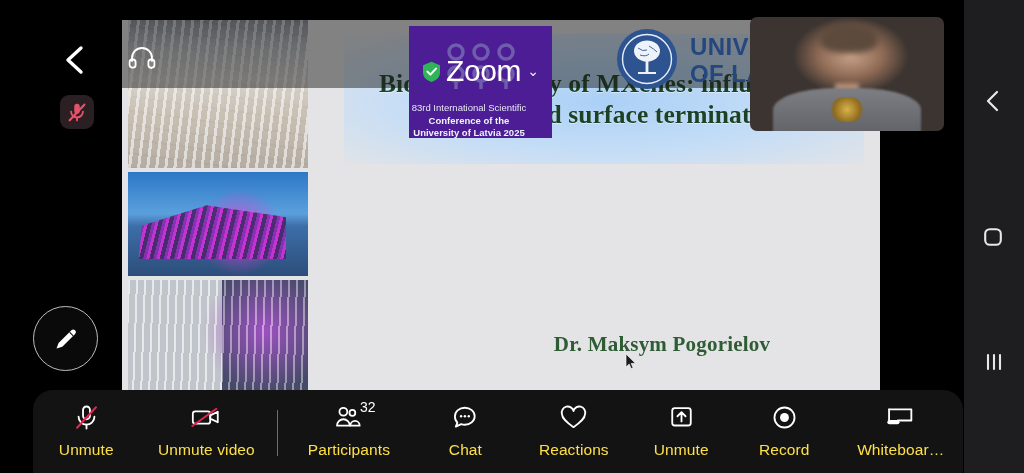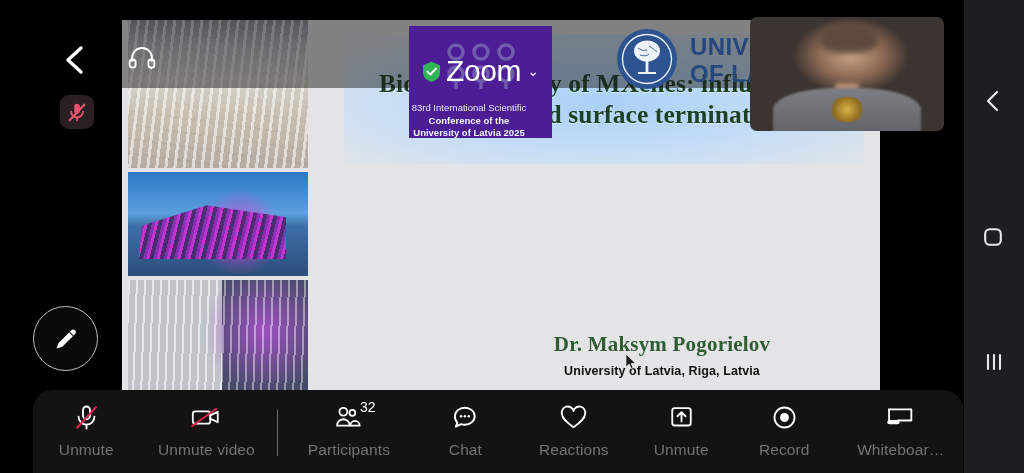--- a/index.html
+++ b/index.html
@@ -102,21 +102,21 @@
   .leave-btn{position:absolute;left:866px;top:39px;padding:6px 14px;border-radius:6px;
       background:#e8352e;color:#fff;font-size:23px;font-weight:bold;line-height:1.08;
       display:flex;align-items:center;justify-content:center;border:none;}
 
   
   .toolbar{position:absolute;left:33px;top:390px;width:930px;height:83px;
       background:#131314;border-radius:20px 20px 0 0;display:flex;align-items:flex-start;}
   .tool{position:relative;height:83px;display:flex;flex-direction:column;align-items:center;
       justify-content:flex-start;padding-top:12px;color:#fff;}
   .tool .ic{height:30px;display:flex;align-items:center;justify-content:center;position:relative;}
-  .tool .lbl{margin-top:9px;font-size:15.5px;color:#737373;letter-spacing:.1px;white-space:nowrap;}
+  .tool .lbl{margin-top:9px;font-size:15.5px;color:#fde047;letter-spacing:.1px;white-space:nowrap;}
   .tb-sep{width:1px;height:46px;background:#6e6e72;margin:20px 4px 0 4px;}
   .pcount{position:absolute;left:26px;top:-3px;font-size:14px;color:#fff;font-weight:normal;}
 
   svg{display:block;}
 </style>
 </head>
 <body>
 
 <div id="root">
 
@@ -127,21 +127,20 @@
       <div class="photo p2"></div>
       <div class="photo p3"></div>
     </div>
 
     <div class="title-plate">
       <div class="title-text">Biocompatibility of MXenes: influence of flake size and surface terminations</div>
     </div>
 
     <div class="presenter">
       <div class="presenter-name">Dr. Maksym Pogorielov</div>
-      <div class="presenter-affil">University of Latvia, Riga, Latvia</div>
     </div>
 
     <div class="cursor">
       <svg viewBox="0 0 12 16" width="12" height="16">
         <path d="M1 0 L1 13 L4.2 10.1 L6.2 14.6 L8.1 13.8 L6.2 9.5 L10.4 9.3 Z" fill="#1c1c1c" stroke="#f0f0f0" stroke-width=".7"></path>
       </svg>
     </div>
   </div>
 
   <div class="top-bar"></div>

